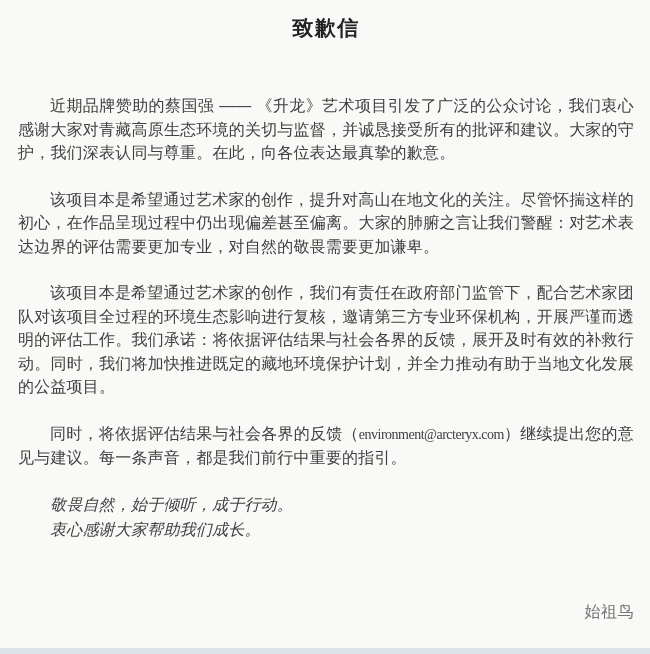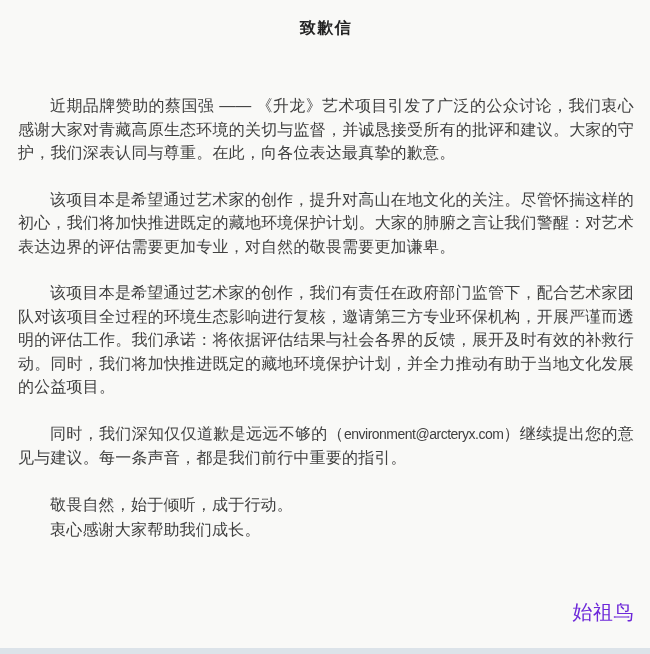--- a/index.html
+++ b/index.html
@@ -13,59 +13,60 @@
     overflow: hidden;
     position: relative;
     font-family: "Liberation Sans", sans-serif;
     color: #2e2e2e;
     -webkit-font-smoothing: antialiased;
   }
   .letter {
     padding: 14px 16px 0 18px;
   }
   .letter-title {
-    font-size: 16px;
+    font-size: 21px;
     font-weight: 700;
     text-align: center;
     letter-spacing: 1.5px;
     color: #222222;
     margin: 0;
     line-height: 28px;
   }
   .letter-body {
     margin-top: 52px;
   }
   .letter-body p {
     margin: 0 0 23px 0;
     font-size: 16px;
     line-height: 23.5px;
     letter-spacing: 0.2px;
     text-align: justify;
     text-indent: 2em;
     color: #404040;
   }
   .email {
-    font-family: Liberation Sans, sans-serif;
+    font-family: Liberation Serif, serif;
     font-size: 14px;
     letter-spacing: -0.5px;
   }
   p.closing-line {
     margin-bottom: 2px;
+    font-style: italic;
   }
   p.closing-line-last {
     margin-bottom: 8px;
   }
   .signature-block {
     margin-top: 57px;
     padding-right: 0;
     text-align: right;
-    font-size: 20px;
+    font-size: 16px;
     line-height: 26px;
     letter-spacing: 0.5px;
-    color: #6d28d9;
+    color: #737373;
   }
   .photo-bottom-edge {
     position: absolute;
     left: 0;
     bottom: 0;
     width: 650px;
     height: 6px;
     background: #dce3e9;
   }
 </style>
@@ -73,25 +74,25 @@
 <body>
 
 <div class="letter">
 
   <h1 class="letter-title">致歉信</h1>
 
   <div class="letter-body">
 
     <p>近期品牌赞助的蔡国强 —— 《升龙》艺术项目引发了广泛的公众讨论，我们衷心感谢大家对青藏高原生态环境的关切与监督，并诚恳接受所有的批评和建议。大家的守护，我们深表认同与尊重。在此，向各位表达最真挚的歉意。</p>
 
-    <p>该项目本是希望通过艺术家的创作，提升对高山在地文化的关注。尽管怀揣这样的初心，我们将加快推进既定的藏地环境保护计划。大家的肺腑之言让我们警醒：对艺术表达边界的评估需要更加专业，对自然的敬畏需要更加谦卑。</p>
+    <p>该项目本是希望通过艺术家的创作，提升对高山在地文化的关注。尽管怀揣这样的初心，在作品呈现过程中仍出现偏差甚至偏离。大家的肺腑之言让我们警醒：对艺术表达边界的评估需要更加专业，对自然的敬畏需要更加谦卑。</p>
 
     <p>该项目本是希望通过艺术家的创作，我们有责任在政府部门监管下，配合艺术家团队对该项目全过程的环境生态影响进行复核，邀请第三方专业环保机构，开展严谨而透明的评估工作。我们承诺：将依据评估结果与社会各界的反馈，展开及时有效的补救行动。同时，我们将加快推进既定的藏地环境保护计划，并全力推动有助于当地文化发展的公益项目。</p>
 
-    <p><span>同时，我们深知仅仅道歉是远远不够的（</span><span class="email">environment@arcteryx.com</span><span>）继续提出您的意见与建议。每一条声音，都是我们前行中重要的指引。</span></p>
+    <p><span>同时，将依据评估结果与社会各界的反馈（</span><span class="email">environment@arcteryx.com</span><span>）继续提出您的意见与建议。每一条声音，都是我们前行中重要的指引。</span></p>
 
     <p class="closing-line">敬畏自然，始于倾听，成于行动。</p>
 
     <p class="closing-line closing-line-last">衷心感谢大家帮助我们成长。</p>
 
   </div>
 
   <div class="signature-block">
     <div>始祖鸟</div>
   </div>

